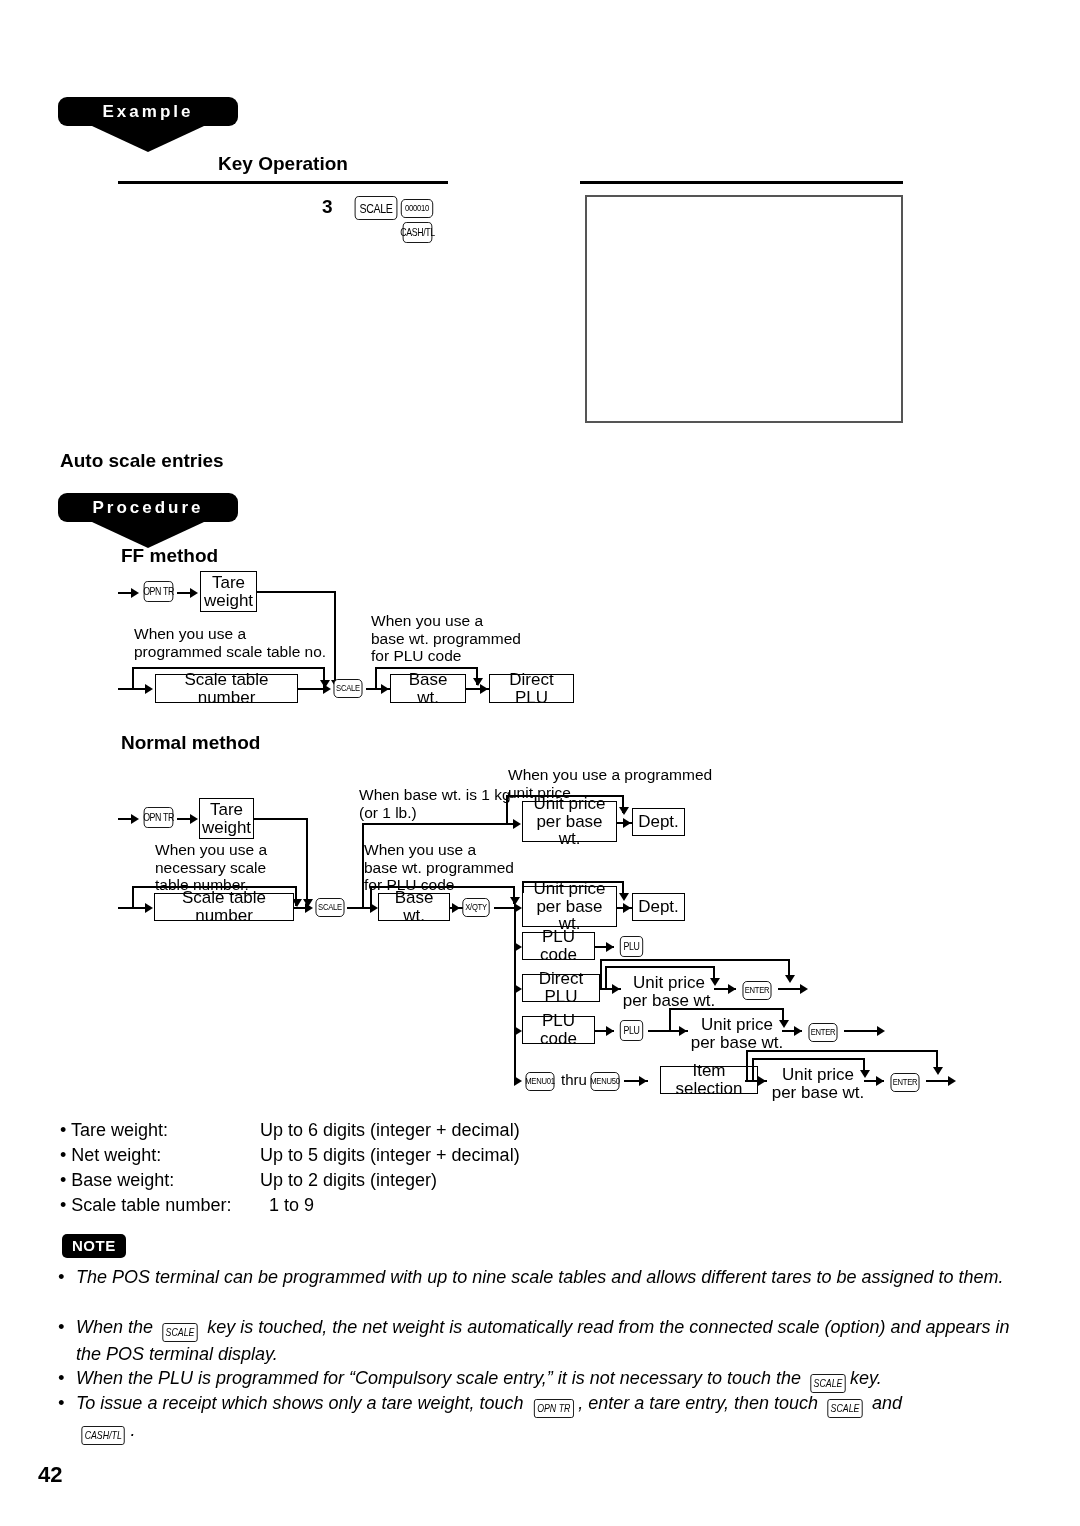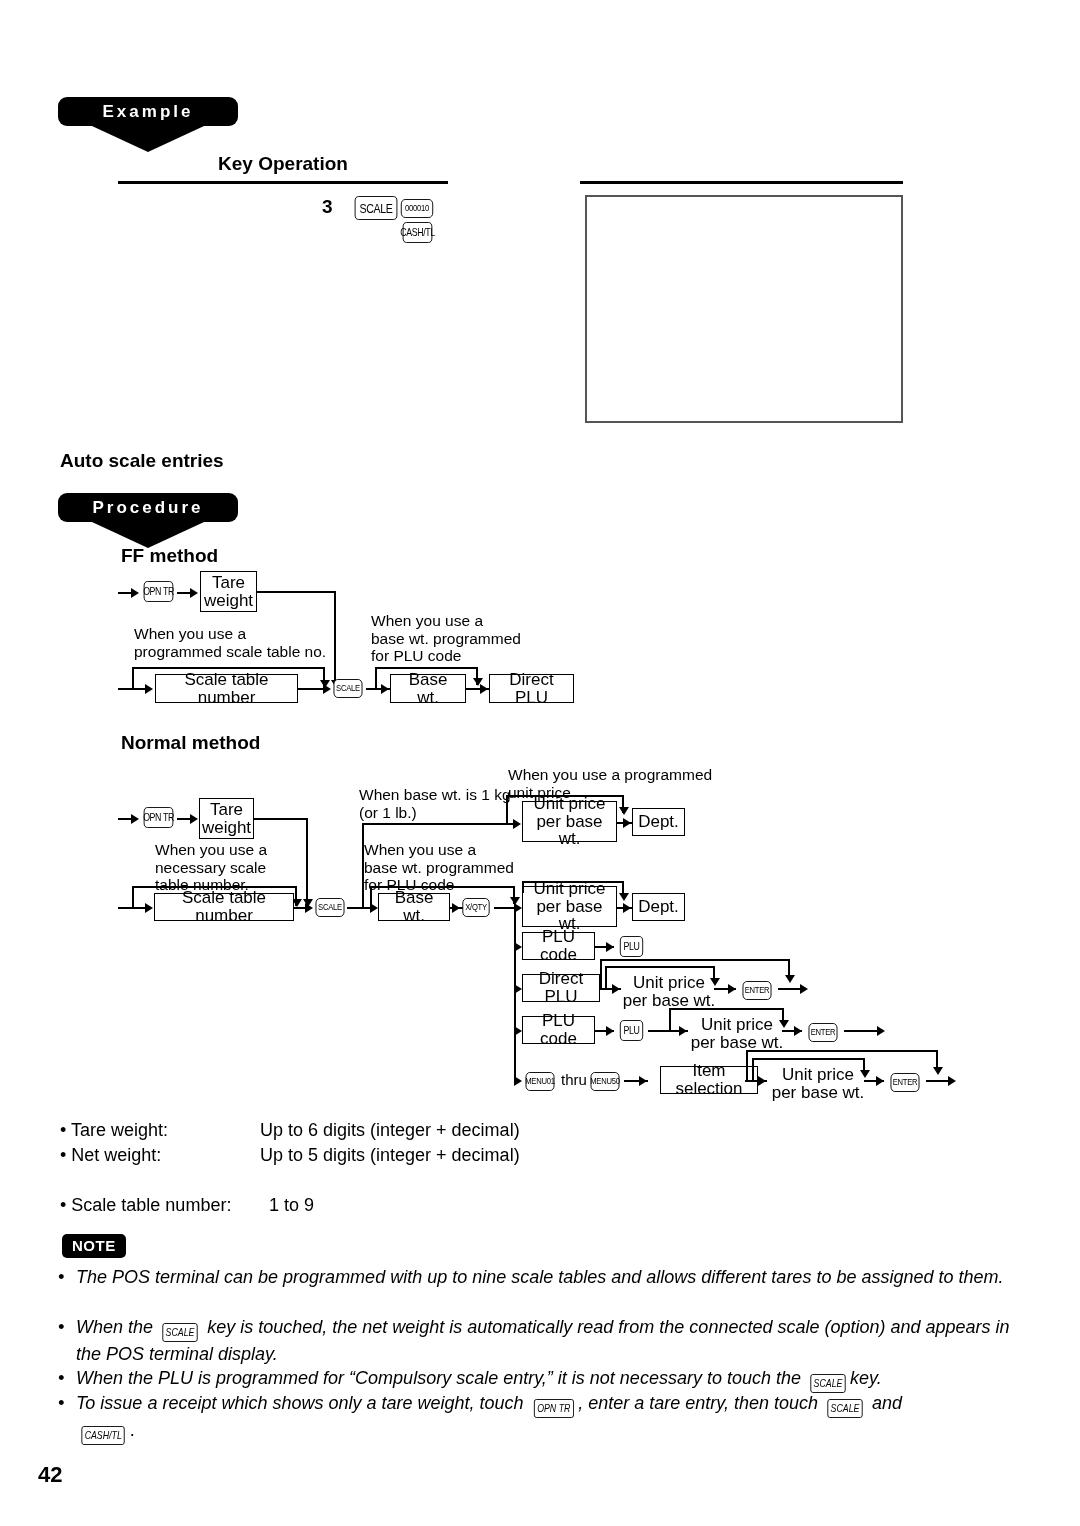--- a/index.html
+++ b/index.html
@@ -386,20 +386,24 @@
   <div class="arrD" style="left:933px;top:1067px;"></div>
 
   <div class="spec" style="left:60px;top:1120px;width:540px;">
     <span class="lbl">• Tare weight:</span>
     <span class="val" style="left:200px;top:0;">Up to 6 digits (integer + decimal)</span>
   </div>
   <div class="spec" style="left:60px;top:1145px;width:540px;">
     <span class="lbl">• Net weight:</span>
     <span class="val" style="left:200px;top:0;">Up to 5 digits (integer + decimal)</span>
   </div>
+  <div class="spec" style="left:60px;top:1170px;width:540px;">
+    <span class="lbl">• Base weight:</span>
+    <span class="val" style="left:200px;top:0;">Up to 2 digits (integer)</span>
+  </div>
   <div class="spec" style="left:60px;top:1195px;width:540px;">
     <span class="lbl">• Scale table number:</span>
     <span class="val" style="left:200px;top:0;margin-left:9px;">1 to 9</span>
   </div>
 
   <div class="notetag" style="left:62px;top:1234px;">NOTE</div>
 
   <div class="note-li" style="left:58px;top:1265px;width:965px;">
     <span class="bul">•</span>
     <span class="txt">The POS terminal can be programmed with up to nine scale tables and allows different tares to be assigned to them.</span>

